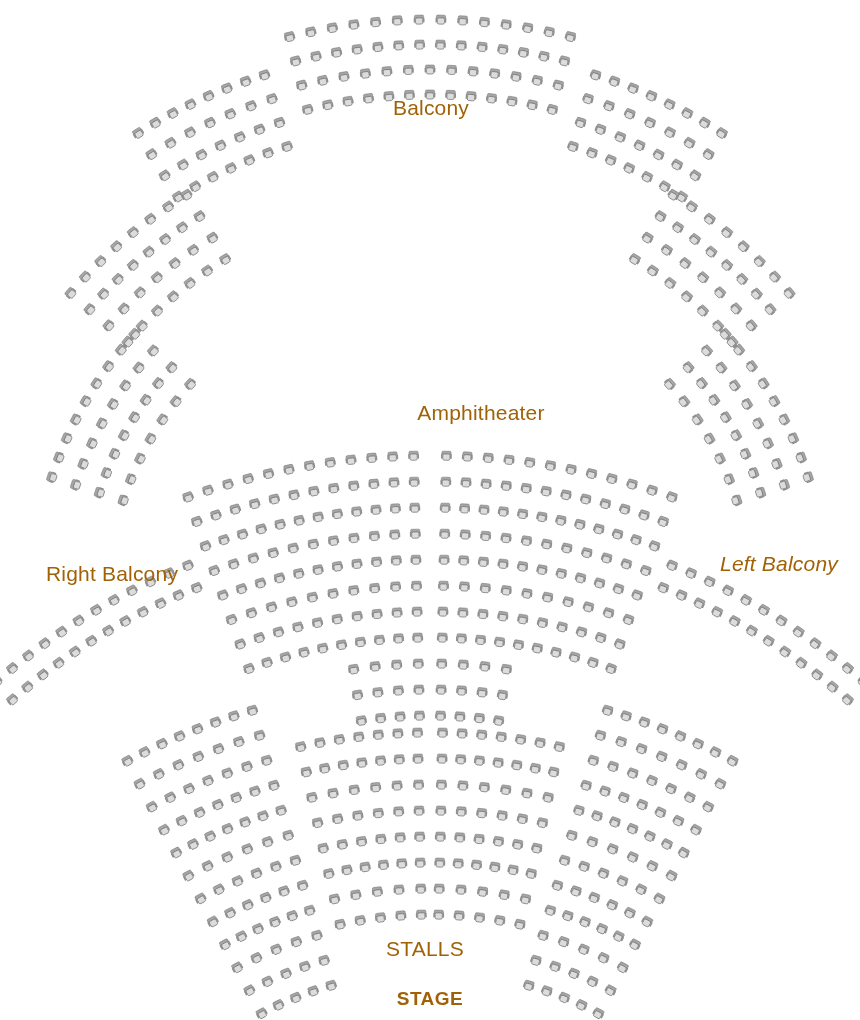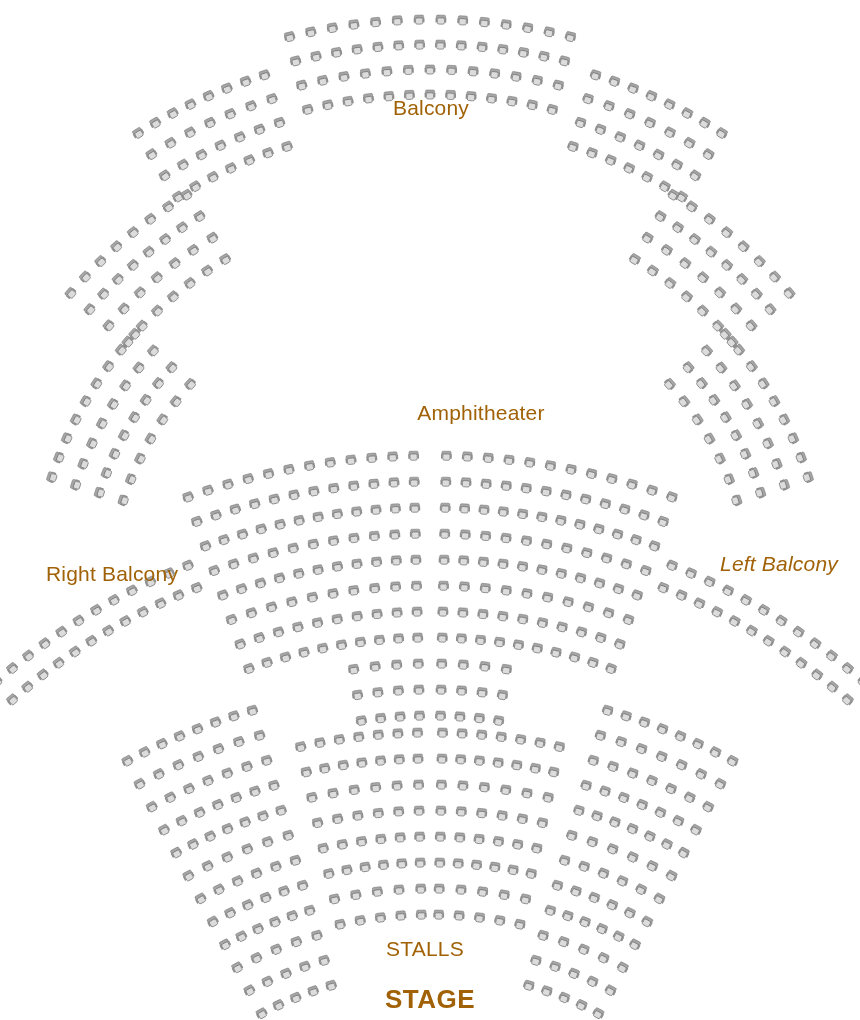--- a/index.html
+++ b/index.html
@@ -30,21 +30,21 @@
     white-space: nowrap;
     letter-spacing: 0.2px;
   }
   .label-balcony       { left: 431px; top: 108px; }
   .label-amphitheater  { left: 446px; top: 413px; margin-left: 35px; }
   .label-right-balcony { left: 92px;  top: 574px; margin-left: 20px; }
   .label-left-balcony  { left: 779px; top: 564px; font-style: italic; }
   .label-stalls        { left: 425px; top: 936px; margin-top: 13px; }
   .label-stage {
     left: 430px; top: 999px;
-    font-size: 26px;
+    font-size: 19px;
     font-weight: bold;
     letter-spacing: 0.5px;
   }
 </style>
 </head>
 <body>
 
 <div class="chart-wrap">
 
   <svg class="seat-map-svg" width="860" height="1020" viewBox="0 0 860 1020" xmlns="http://www.w3.org/2000/svg">

